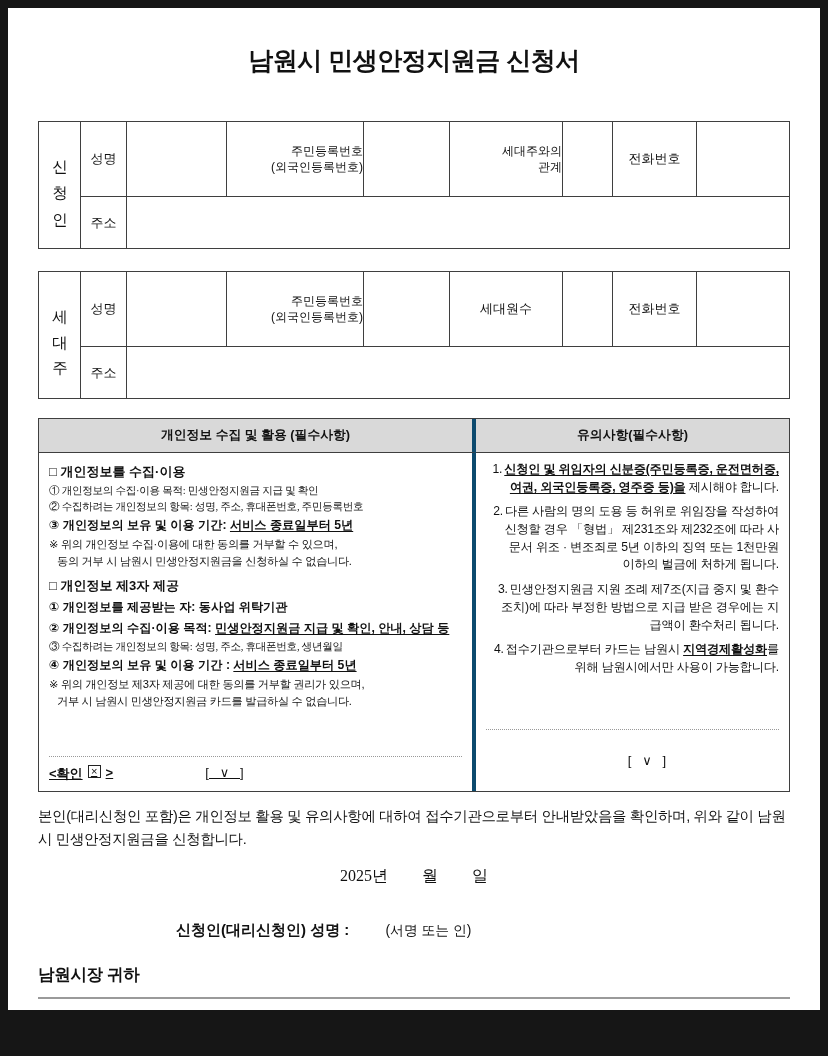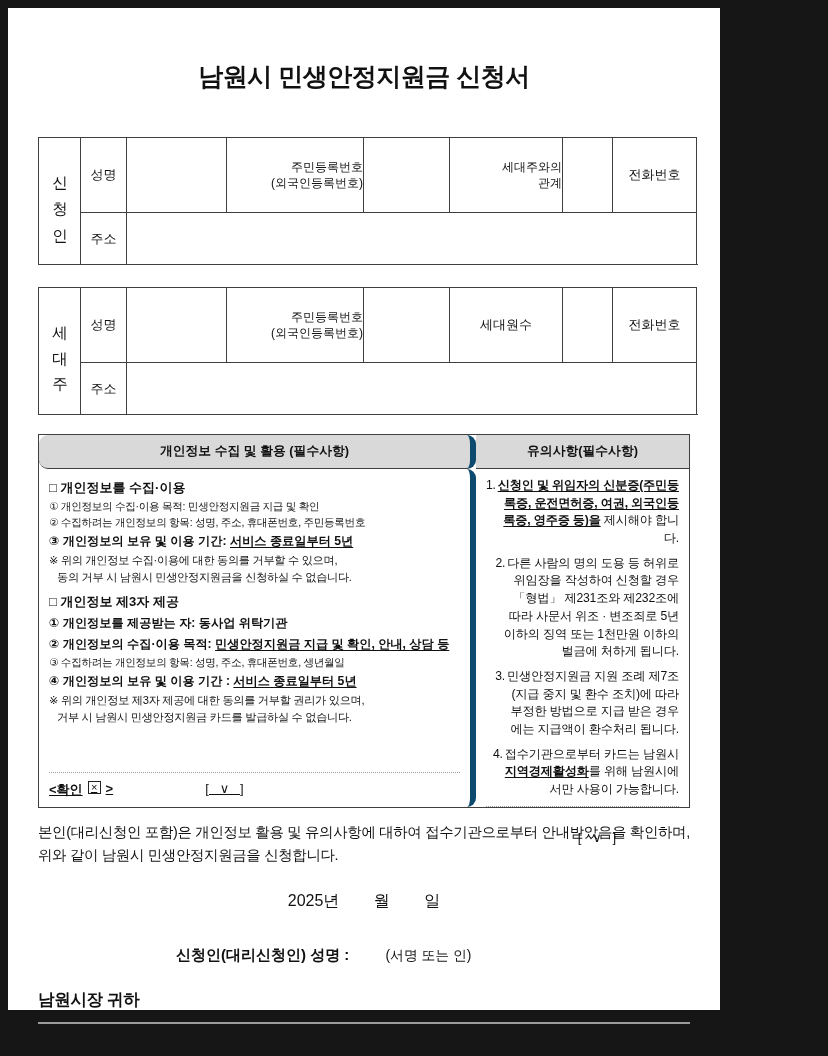--- a/index.html
+++ b/index.html
@@ -6,23 +6,23 @@
   html, body { width: 828px; height: 1056px; }
   body {
     background: #161616;
     font-family: "Liberation Sans", "DejaVu Sans", sans-serif;
     position: relative;
     color: #111;
   }
   .page {
     position: absolute;
     top: 8px; left: 8px;
-    width: 712px; height: 1002px;
+    width: 812px; height: 1002px;
     background: #ffffff;
-    padding: 44px 30px 0 30px;
+    padding: 28px 30px 0 30px;
   }
   .title {
     text-align: center;
     font-size: 25px;
     font-weight: 700;
     margin-top: 8px;
     letter-spacing: -0.5px;
   }
   
   table.grid {
@@ -58,29 +58,29 @@
     grid-template-columns: 437px 1fr;
   }
   .ph {
     background: #d9d9d9;
     font-weight: 700;
     font-size: 12.8px;
     text-align: center;
     padding: 8px 0;
     border-bottom: 1px solid #3f3f3f;
   }
-  .bl { border-right: 6px solid #0c4a6e; border-radius: 9px; }
+  .bl { border-right: 4px solid #0c4a6e; }
   .pc {
     height: 338px;
     padding: 8px 10px 8px 10px;
     display: flex;
     flex-direction: column;
   }
   .p-title { font-weight: 700; font-size: 13px; margin: 2px 0 2px 0; }
-  .p-sm { font-size: 10.6px; margin: 1px 0; letter-spacing: -0.3px; }
+  .p-sm { font-size: 10.6px; margin: 1px 0; letter-spacing: -0.3px; font-family: Liberation Serif, serif; }
   .p-md { font-size: 12.2px; font-weight: 700; margin: 2px 0; padding-left: 13px; text-indent: -13px; }
   .p-note { font-size: 11.2px; margin: 1px 0; letter-spacing: -0.3px; }
   .ind { margin-left: 8px; }
   .u { text-decoration: underline; text-underline-offset: 2px; }
   .confirm-row {
     margin-top: auto;
     border-top: 1px dotted #999;
     padding-top: 8px;
     display: flex;
     align-items: flex-start;
@@ -121,23 +121,24 @@
     white-space: pre;
   }
   
   .decl {
     margin-top: 13px;
     font-size: 14.4px;
     line-height: 1.6;
     letter-spacing: -0.3px;
   }
   .date-row {
-    margin-top: 24px;
+    margin-top: 15px;
     text-align: center;
     font-size: 16px;
+    font-family: Liberation Serif, serif;
   }
   .date-row .gap { margin-left: 30px; }
   .sig-row {
     margin-top: 34px;
     margin-left: 138px;
     font-size: 15px;
   }
   .sig-label { font-weight: 700; }
   .sig-suffix { margin-left: 32px; font-size: 13.8px; font-weight: 400; }
   .recipient {

